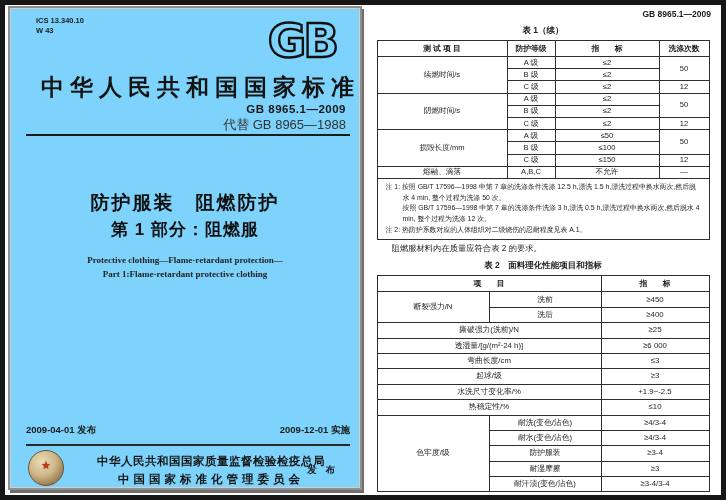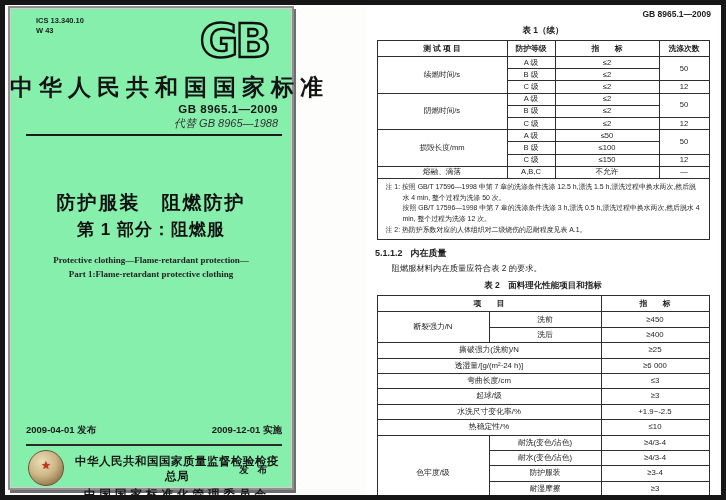--- a/index.html
+++ b/index.html
@@ -2,30 +2,30 @@
 <html><head>
 <meta charset="utf-8">
 <style>
   * { margin:0; padding:0; box-sizing:border-box; }
   html,body { width:726px; height:500px; }
   body { font-family:"Liberation Sans","DejaVu Sans",sans-serif; background:#3a3a3a; }
   #stage { position:relative; width:726px; height:500px; background:#fdfdfc;
            border:5px solid #161616; overflow:hidden; }
 
   
-  .cover { position:absolute; left:3px; top:1px; width:286px; height:484px;
-           background:#86efac; border:2px solid #8f8f8f; box-shadow: inset 0 0 0 1px #cfcfcb, 2px 3px 0 #6e6e6e; }
+  .cover { position:absolute; left:3px; top:1px; width:354px; height:484px;
+           background:#7dd3fc; border:2px solid #8f8f8f; box-shadow: inset 0 0 0 1px #cfcfcb, 2px 3px 0 #6e6e6e; }
   .ics { position:absolute; left:26px; top:8px; font-size:7.5px; font-weight:bold;
          line-height:1.3; color:#1c1c1c; white-space:pre-line; }
   .gb-logo { position:absolute; right:12px; top:8px; }
   .nat-std { position:absolute; left:0; top:64px; width:100%; text-align:right;
              font-size:23px; font-weight:bold; letter-spacing:6px; color:#141414; white-space:nowrap; }
   .code-block { position:absolute; right:14px; top:95px; text-align:right; color:#161616; }
   .code-block .code { font-size:11.5px; font-weight:bold; letter-spacing:0.5px; }
-  .code-block .repl { font-size:11px; margin-top:1px; color:#333;font-style:italic; }
+  .code-block .repl { font-size:13px; margin-top:1px; color:#333; }
   .cover-rule { position:absolute; left:16px; right:10px; top:126px; border-top:2px solid #1b1b1b; }
   .title-cn1 { position:absolute; left:0; top:182px; width:100%; text-align:center;
                font-size:19px; font-weight:bold; letter-spacing:2px; color:#111; }
   .title-cn2 { position:absolute; left:0; top:210px; width:100%; text-align:center;
                font-size:17px; font-weight:bold; letter-spacing:1px; color:#111; }
   .title-en { position:absolute; left:0; width:100%; text-align:center;
               font-family:"Liberation Serif","DejaVu Serif",serif;
               font-size:9px; font-weight:bold; color:#222; }
   .en1 { top:247px; } .en2 { top:261px; }
   .dates { position:absolute; left:16px; right:10px; top:416px; display:flex;
@@ -181,23 +181,20 @@
       <tr>
         <td colspan="4" class="notes-cell">
           <div class="note-hang">注 1: 按照 GB/T 17596—1998 中第 7 章的洗涤条件洗涤 12.5 h,漂洗 1.5 h,漂洗过程中换水两次,然后脱水 4 min, 整个过程为洗涤 50 次。</div>
           <div class="note-cont">按照 GB/T 17596—1998 中第 7 章的洗涤条件洗涤 3 h,漂洗 0.5 h,漂洗过程中换水两次,然后脱水 4 min, 整个过程为洗涤 12 次。</div>
           <div class="note-hang">注 2: 热防护系数对应的人体组织对二级烧伤的忍耐程度见表 A.1。</div>
         </td>
       </tr>
     </tbody>
       </table>
 
-    <div class="sect">
-      <span class="num">5.1.1.2</span><span>内在质量</span>
-    </div>
     <div class="sect-body">阻燃服材料内在质量应符合表 2 的要求。</div>
 
     <div class="tcap">表 2　面料理化性能项目和指标</div>
 
     <table class="gbtbl t2">
       <colgroup>
           <col style="width:112px">
           <col style="width:112px">
           <col style="width:108px">
         </colgroup>

